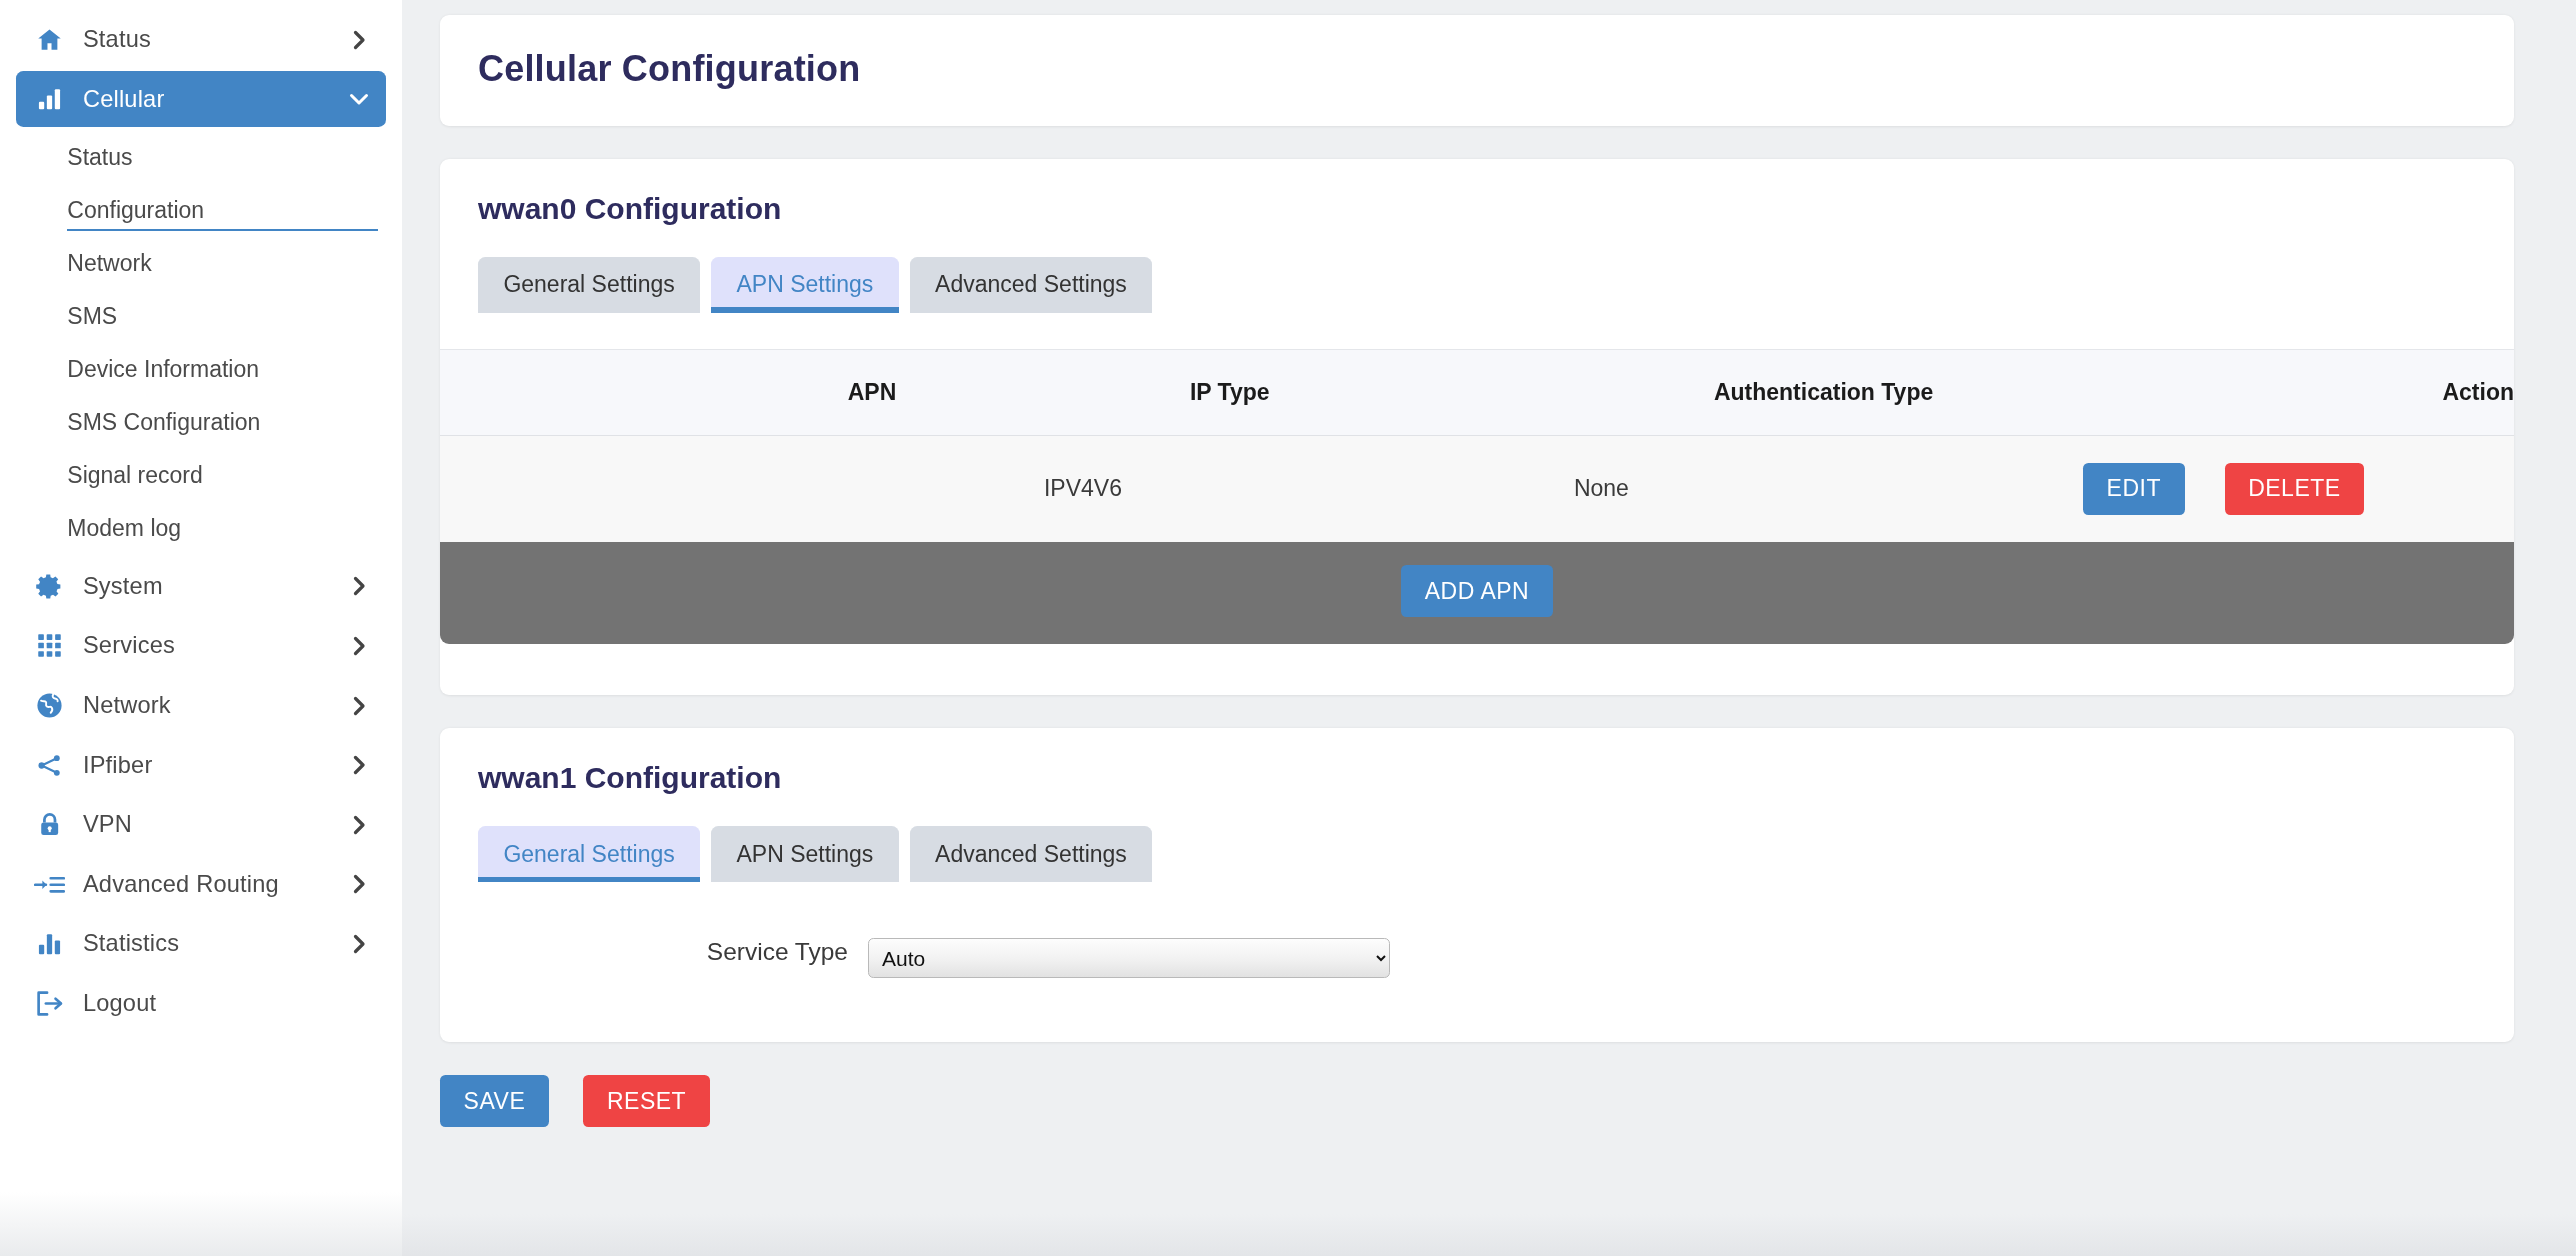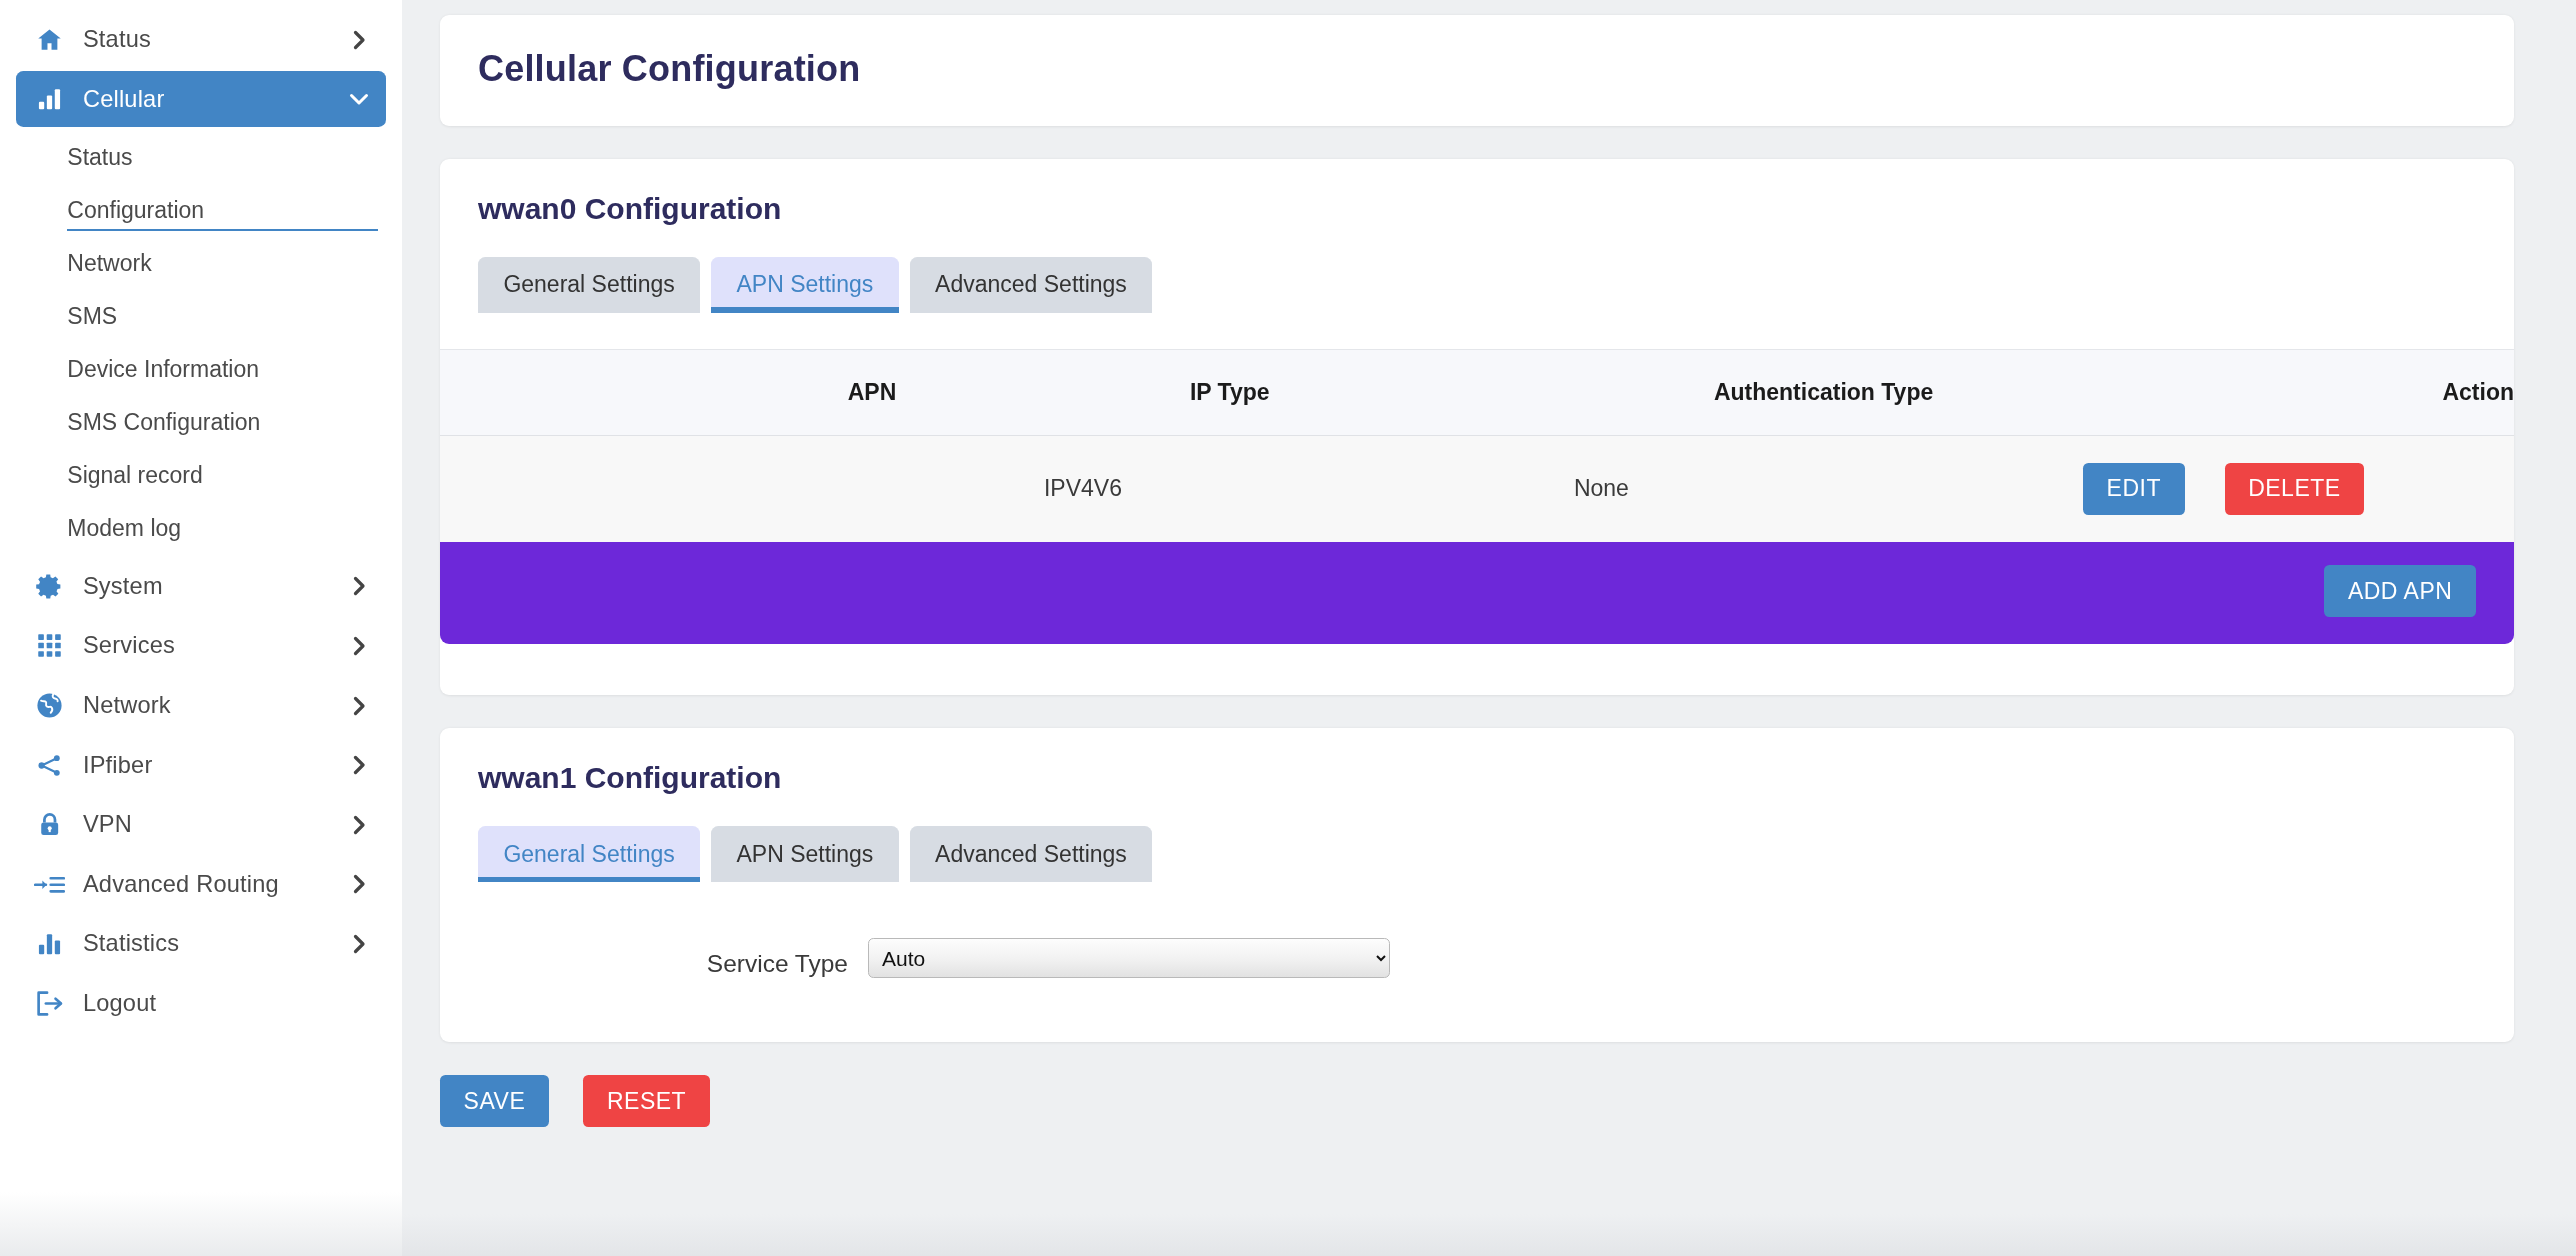--- a/index.html
+++ b/index.html
@@ -155,30 +155,30 @@
     padding: 14.5px 23.6px;
     cursor:pointer;
     font-family:"Liberation Sans", sans-serif;
     line-height: 1;
   }
   .btn-blue { background:#4285c5; }
   .btn-red  { background:#ef4444;margin-left:20px; }
   .btn-row { display:flex; gap:20px; justify-content:center; }
 
   .table-footer {
-    background:#6d28d9;
+    background:#737373;
     padding: 23.6px 38px 27px 38px;
-    display:flex; justify-content:flex-end;
+    display:flex; justify-content:center;
     border-radius: 0 0 9px 9px;
   }
   .card-pad-bottom { height: 51px; }
 
   
   .form-body { padding: 56px 38px 64px 38px; }
-  .form-row { display:flex; align-items:flex-end; }
+  .form-row { display:flex; align-items:flex-start; }
   .form-label {
     width: 390px;
     text-align:right;
     padding-right: 20px;
     font-size: 24.5px;
     color:#3a3a3a;
   }
   select.svc {
     width: 522px;
     height: 40px;

